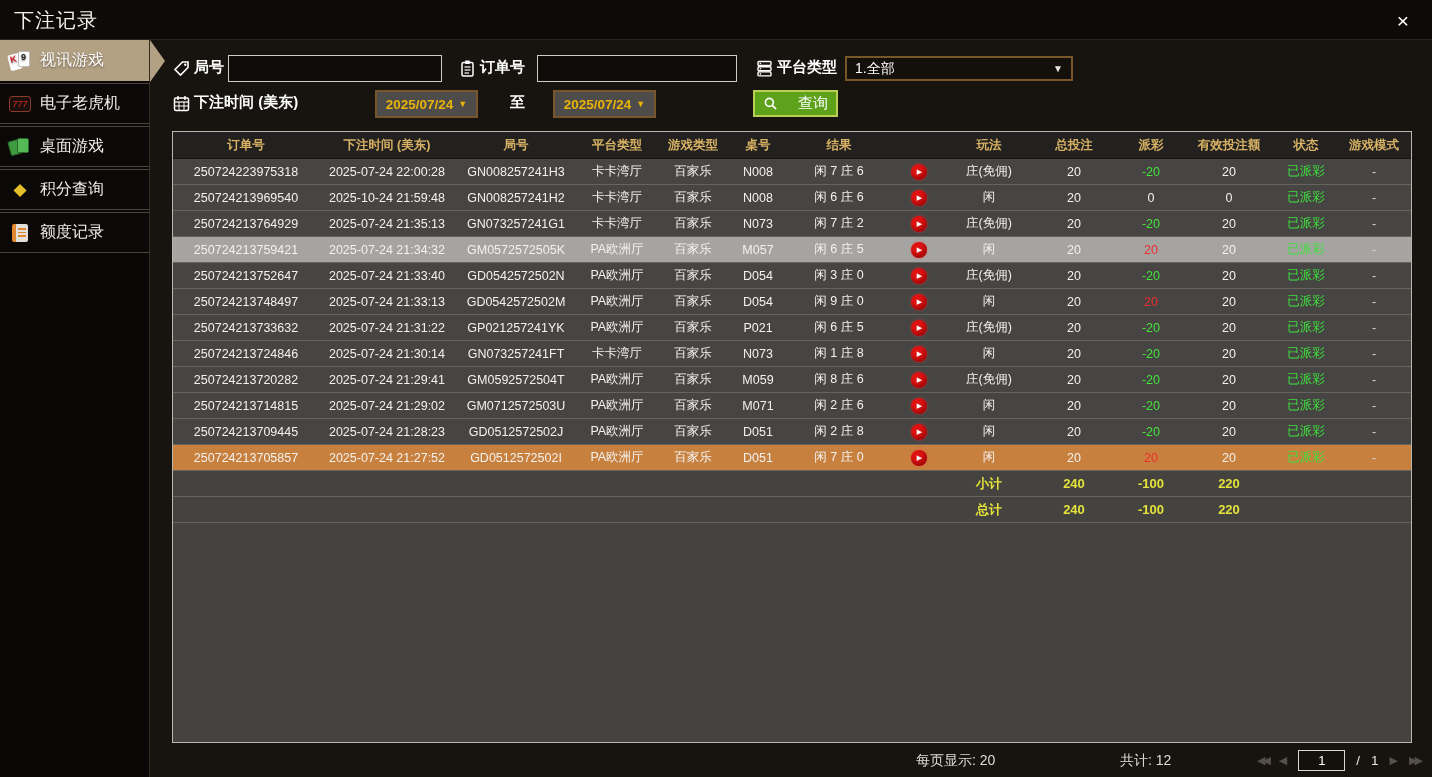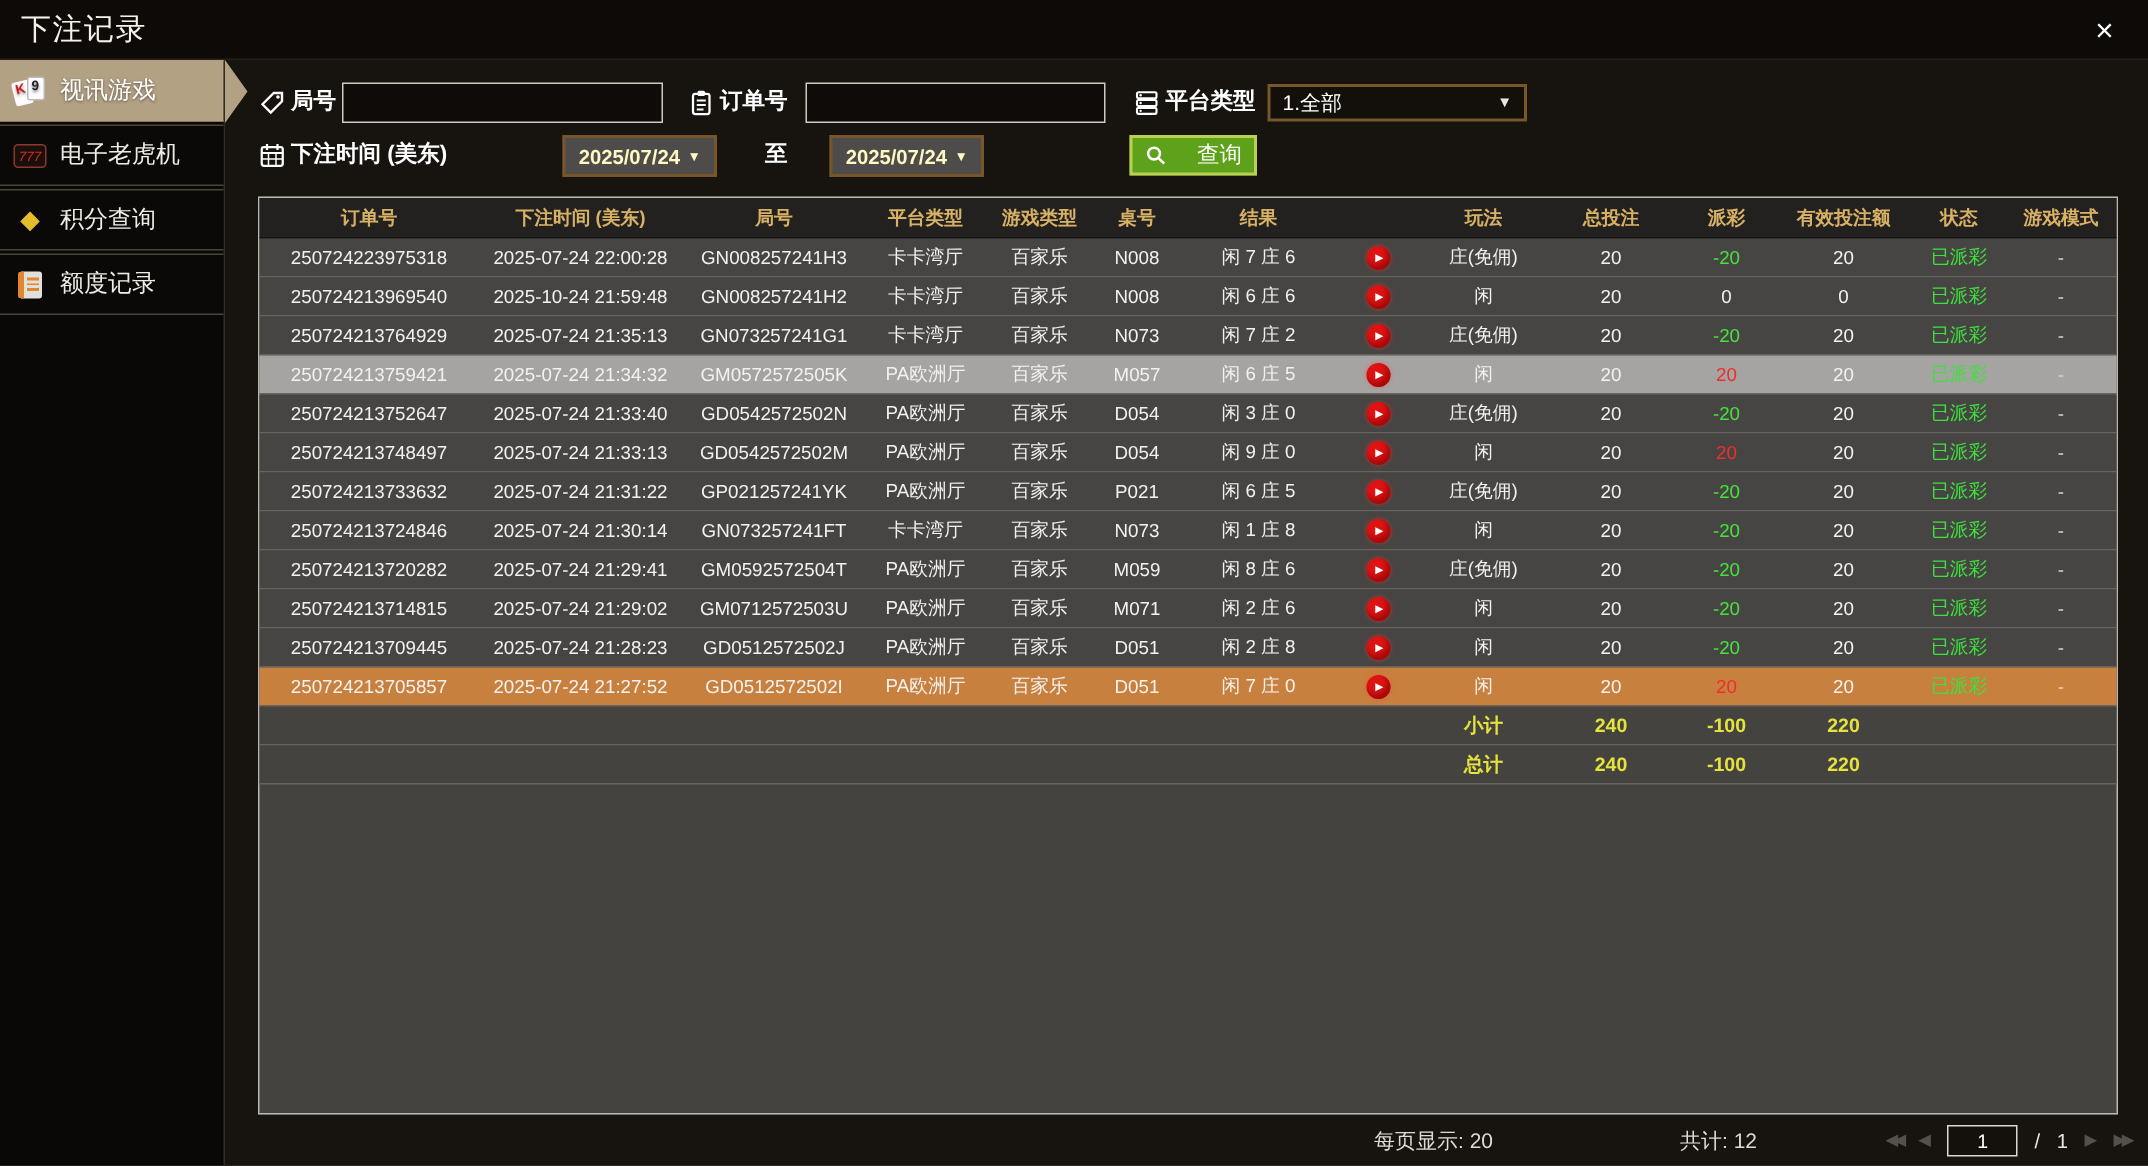--- a/index.html
+++ b/index.html
@@ -77,25 +77,25 @@
   .f-icon { position:absolute; width:19px; height:19px; }
   .f-icon svg { width:19px; height:19px; }
   .inp {
     position:absolute; height:27px; background:#0e0b08; border:1px solid #cfcbc3;
     color:#fff; font-size:13px; padding:0 6px; outline:none;
   }
   .datebox {
     position:absolute; height:28px; width:103px;
     background:#4e4c4a; border:2px solid #77572a;
     display:flex; align-items:center; justify-content:center; gap:5px;
-    font-size:13.5px; font-weight:bold; color:#fef9c3; cursor:pointer;
+    font-size:13.5px; font-weight:bold; color:#eab308; cursor:pointer;
   }
   .datebox .arr { font-size:9px; }
   .selbox {
-    position:absolute; height:25px; width:173px;
+    position:absolute; height:25px; width:228px;
     background:#13100c; border:2px solid #77572a;
     display:flex; align-items:center; font-size:14px; color:#fff;
     padding:0 8px; cursor:pointer;
   }
   .selbox .arr { margin-left:auto; font-size:10px; color:#e8e5df; }
   .search-btn {
     position:absolute; left:603px; top:50px; height:27px;
     background:#5ea21c; border:2px solid #bccf55;
     display:flex; align-items:center; gap:20px; padding:0 8px;
     font-size:15px; color:#fff; cursor:pointer;
@@ -168,20 +168,27 @@
   <div class="side-item active">
     <span class="ic-cards">
         <span class="c1">K</span>
         <span class="c2">9</span>
       </span>
     <span>视讯游戏</span>
   </div>
   <div class="side-item">
     <span class="ic-777">777</span>
     <span>电子老虎机</span>
+  </div>
+  <div class="side-item">
+    <span class="ic-gcards">
+        <span></span>
+        <span></span>
+      </span>
+    <span>桌面游戏</span>
   </div>
   <div class="side-item">
     <span class="ic-diamond">◆</span>
     <span>积分查询</span>
   </div>
   <div class="side-item">
     <span class="ic-doc">
         <i></i>
         <i></i>
         <i></i>

